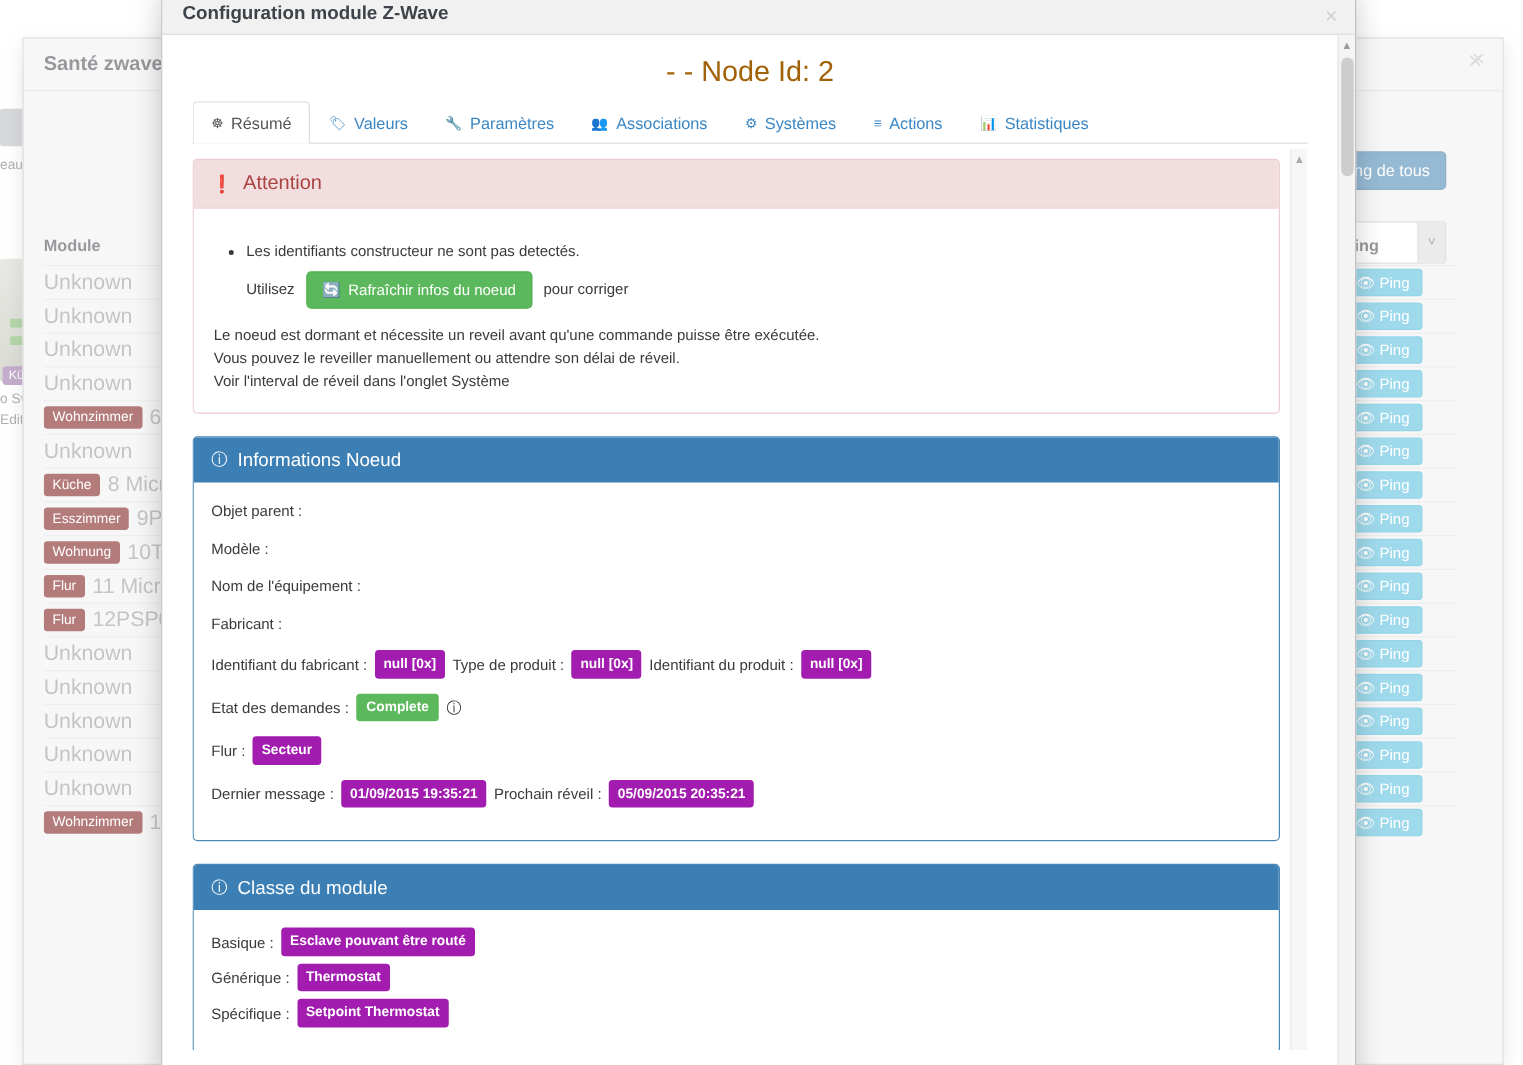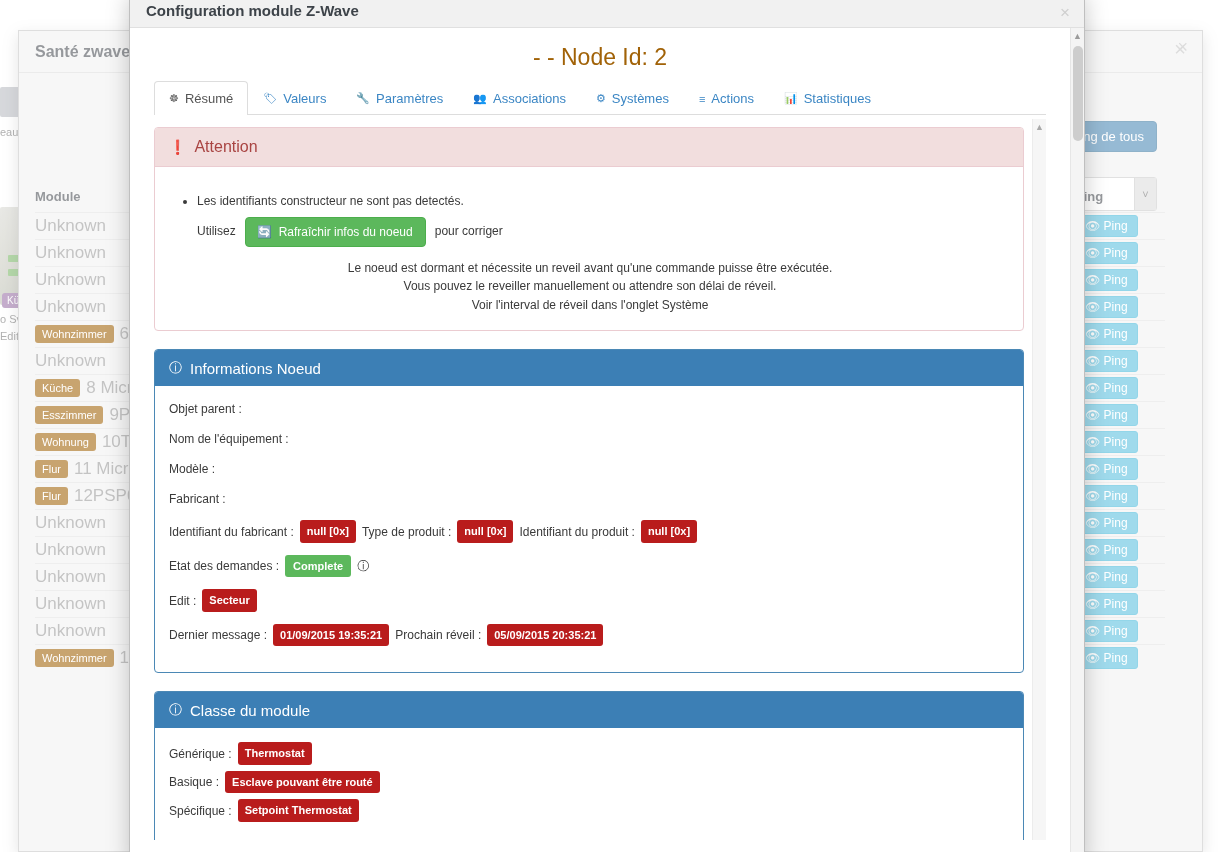--- a/index.html
+++ b/index.html
@@ -83,21 +83,21 @@
   .bgt-row {
     display: flex; align-items: center;
     height: 27px; border-top: 1px solid #e2e2e2;
     font-size: 12px; color: #888;
   }
   .col-module { width: 300px; display: flex; align-items: center; gap: 6px; overflow: hidden; }
   .col-spacer { flex: 1; }
   .col-ation  { width: 86px; color: #555; font-size: 12px; white-space: nowrap; }
   .col-ping   { width: 90px; }
   .room-badge {
-    background: #a16207; color: #fff; font-size: 11px;
+    background: #7f1d1d; color: #fff; font-size: 11px;
     padding: 3px 7px; border-radius: 3px; white-space: nowrap;
   }
   .mod-desc { color: #9a9a9a; font-size: 17px; white-space: nowrap; overflow: hidden; }
   .ping-btn {
     display: inline-block; background: #5bc0de; color: #fff;
     border: 1px solid #46b8da; border-radius: 3px;
     padding: 3px 9px; font-size: 12px; cursor: pointer; white-space: nowrap;
   }
   .clock-ic { font-size: 11px; color: #777; margin-left: 3px; }
   #bg-right-x {
@@ -204,39 +204,39 @@
   .alert-body li { font-size: 12px; color: #3a3a3a; line-height: 1.8; }
   .refresh-line {
     display: flex; align-items: center; gap: 9px; margin-top: 4px;
     font-size: 12px; color: #3a3a3a;
   }
   .btn-green {
     background: #5cb85c; color: #fff; border: 1px solid #4cae4c;
     border-radius: 4px; padding: 7px 12px; font-size: 12px; cursor: pointer;
     display: inline-flex; align-items: center; gap: 6px; white-space: nowrap;
   }
-  .sleep-note { margin-top: 10px; padding-left: 2px; text-align: center; }
+  .sleep-note { margin-top: 10px; padding-left: 2px; }
   .sleep-note div { font-size: 12px; color: #3a3a3a; line-height: 1.55; }
 
   
   .panel { border: 1px solid #4b88b5; border-radius: 4px; margin-bottom: 18px; background:#fff; }
   .panel-head {
     background: #3c7fb5; color: #fff; padding: 9px 14px; font-size: 15px;
     display: flex; align-items: center; gap: 8px;
     border-radius: 3px 3px 0 0;
   }
   .panel-head .ic { font-size: 13px; }
   .panel-body { padding: 14px; }
   .info-line {
     font-size: 12px; color: #3a3a3a; line-height: 1.5;
     margin-bottom: 12px; display: flex; align-items: center; flex-wrap: wrap; gap: 6px;
   }
   .info-line.tight { margin-bottom: 6px; }
   .badge-dark {
-    background: #b91c1c; color: #fff; font-size: 11px; font-weight: bold;
+    background: #a21caf; color: #fff; font-size: 11px; font-weight: bold;
     padding: 3px 7px; border-radius: 3px; white-space: nowrap;
   }
   .badge-green {
     background: #5cb85c; color: #fff; font-size: 11px; font-weight: bold;
     padding: 3px 8px; border-radius: 3px; white-space: nowrap;
   }
   .info-ic { color: #333; font-size: 12px; }
   .panel-body.classe { padding: 14px 14px 22px 14px; }
 </style>
 </head>
@@ -523,70 +523,70 @@
             <div class="panel-head">
               <span class="ic">ⓘ</span>
               <span>Informations Noeud</span>
             </div>
             <div class="panel-body">
               <div class="info-line">
                 <span>Objet parent :</span>
                 <span></span>
               </div>
               <div class="info-line">
+                <span>Modèle :</span>
+                <span></span>
+              </div>
+              <div class="info-line">
                 <span>Nom de l'équipement :</span>
-                <span></span>
-              </div>
-              <div class="info-line">
-                <span>Modèle :</span>
                 <span></span>
               </div>
               <div class="info-line">
                 <span>Fabricant :</span>
                 <span></span>
               </div>
               <div class="info-line">
                 <span>Identifiant du fabricant :</span>
                 <span class="badge-dark">null [0x]</span>
                 <span>Type de produit :</span>
                 <span class="badge-dark">null [0x]</span>
                 <span>Identifiant du produit :</span>
                 <span class="badge-dark">null [0x]</span>
               </div>
               <div class="info-line">
                 <span>Etat des demandes :</span>
                 <span class="badge-green">Complete</span>
                 <span class="info-ic">ⓘ</span>
               </div>
               <div class="info-line">
-                <span>Edit :</span>
+                <span>Flur :</span>
                 <span class="badge-dark">Secteur</span>
               </div>
               <div class="info-line">
                 <span>Dernier message :</span>
                 <span class="badge-dark">01/09/2015 19:35:21</span>
                 <span>Prochain réveil :</span>
                 <span class="badge-dark">05/09/2015 20:35:21</span>
               </div>
             </div>
           </div>
 
           <div class="panel">
             <div class="panel-head">
               <span class="ic">ⓘ</span>
               <span>Classe du module</span>
             </div>
             <div class="panel-body classe">
               <div class="info-line tight">
+                <span>Basique :</span>
+                <span class="badge-dark">Esclave pouvant être routé</span>
+              </div>
+              <div class="info-line tight">
                 <span>Générique :</span>
                 <span class="badge-dark">Thermostat</span>
-              </div>
-              <div class="info-line tight">
-                <span>Basique :</span>
-                <span class="badge-dark">Esclave pouvant être routé</span>
               </div>
               <div class="info-line tight">
                 <span>Spécifique :</span>
                 <span class="badge-dark">Setpoint Thermostat</span>
               </div>
             </div>
           </div>
 
         </div>
       </div>

